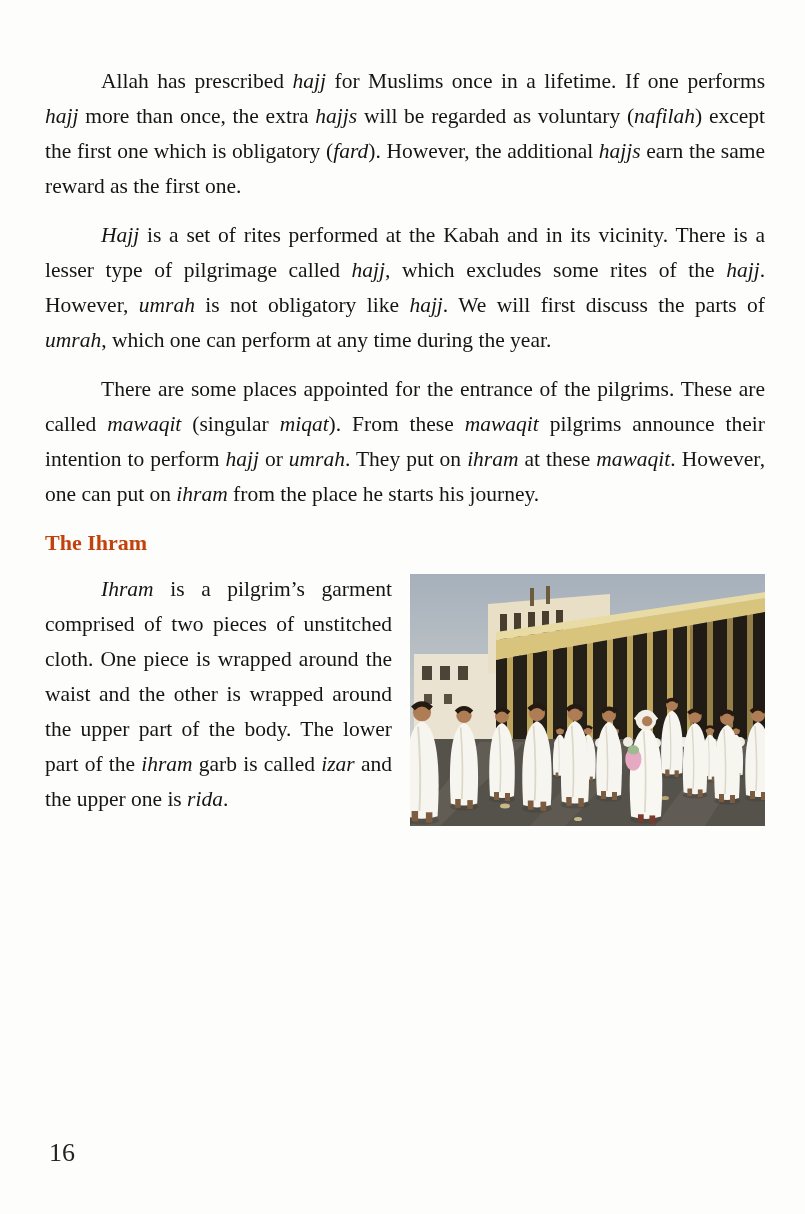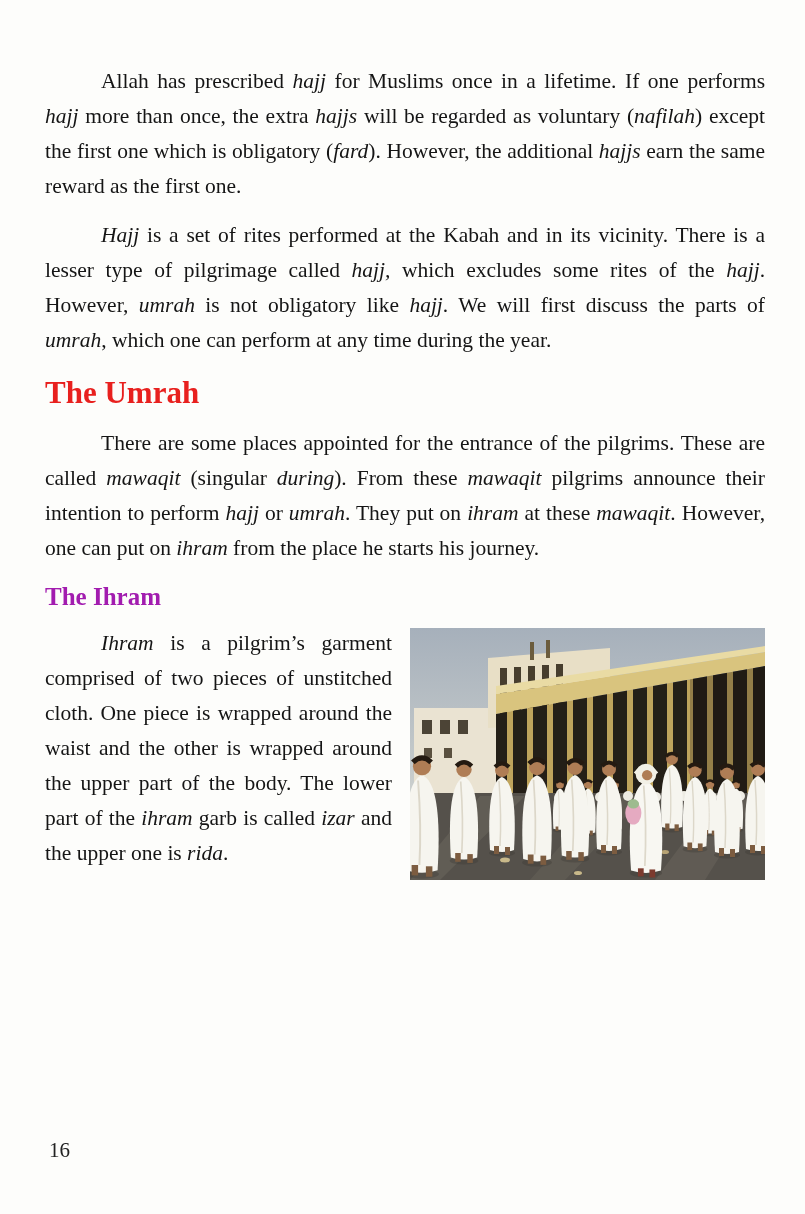--- a/index.html
+++ b/index.html
@@ -33,22 +33,22 @@
     font-style: italic;
   }
   h1.h-red {
     color: #e8201e;
     font-size: 31px;
     line-height: 38px;
     font-weight: bold;
     margin: 16px 0 14px 0;
   }
   h2.h-teal {
-    color: #a21caf;
-    font-size: 25px;
+    color: #c2410c;
+    font-size: 22px;
     line-height: 34px;
     font-weight: bold;
     margin: 14px 0 12px 0;
   }
   .ihram-block {
     margin: 0 0 14px 0;
   }
   .ihram-block::after {
     content: "";
     display: block;
@@ -68,36 +68,35 @@
     width: 355px;
     height: 252px;
   }
   .ihram-block p.body {
     margin-bottom: 0;
   }
   .page-number {
     position: absolute;
     left: 49px;
     top: 1138px;
-    font-size: 21px;
+    font-size: 26px;
     color: #222;
   }
 </style>
 </head>
 <body>
 
 <div class="page">
 
   <p class="body">Allah has prescribed <em>hajj</em> for Muslims once in a lifetime. If one performs <em>hajj</em> more than once, the extra <em>hajjs</em> will be regarded as voluntary (<em>nafilah</em>) except the first one which is obligatory (<em>fard</em>). However, the additional <em>hajjs</em> earn the same reward as the first one.</p>
 
   <p class="body"><em>Hajj</em> is a set of rites performed at the Kabah and in its vicinity. There is a lesser type of pilgrimage called <em>hajj,</em> which excludes some rites of the <em>hajj</em>. However, <em>umrah</em> is not obligatory like <em>hajj</em>. We will first discuss the parts of <em>umrah</em>, which one can perform at any time during the year.</p>
 
-  <h1 class="h-red">The Umrah</h1>
-
-  <p class="body">There are some places appointed for the entrance of the pilgrims. These are called <em>mawaqit</em> (singular <em>during</em>). From these <em>mawaqit</em> pilgrims announce their intention to perform <em>hajj</em> or <em>umrah</em>. They put on <em>ihram</em> at these <em>mawaqit</em>. However, one can put on <em>ihram</em> from the place he starts his journey.</p>
+
+  <p class="body">There are some places appointed for the entrance of the pilgrims. These are called <em>mawaqit</em> (singular <em>miqat</em>). From these <em>mawaqit</em> pilgrims announce their intention to perform <em>hajj</em> or <em>umrah</em>. They put on <em>ihram</em> at these <em>mawaqit</em>. However, one can put on <em>ihram</em> from the place he starts his journey.</p>
 
   <h2 class="h-teal">The Ihram</h2>
 
   <div class="ihram-block">
     <figure class="photo">
       <svg viewBox="0 0 355 252" xmlns="http://www.w3.org/2000/svg">
         <defs>
           <linearGradient id="sky" x1="0" y1="0" x2="0" y2="1">
             <stop offset="0" stop-color="#a6b0bb"></stop>
             <stop offset="1" stop-color="#ccd0ce"></stop>

